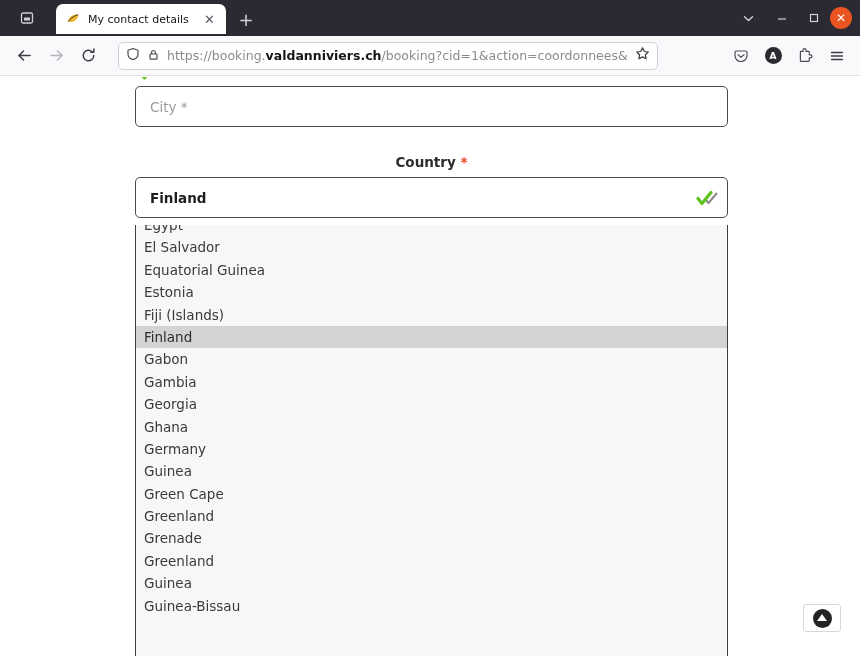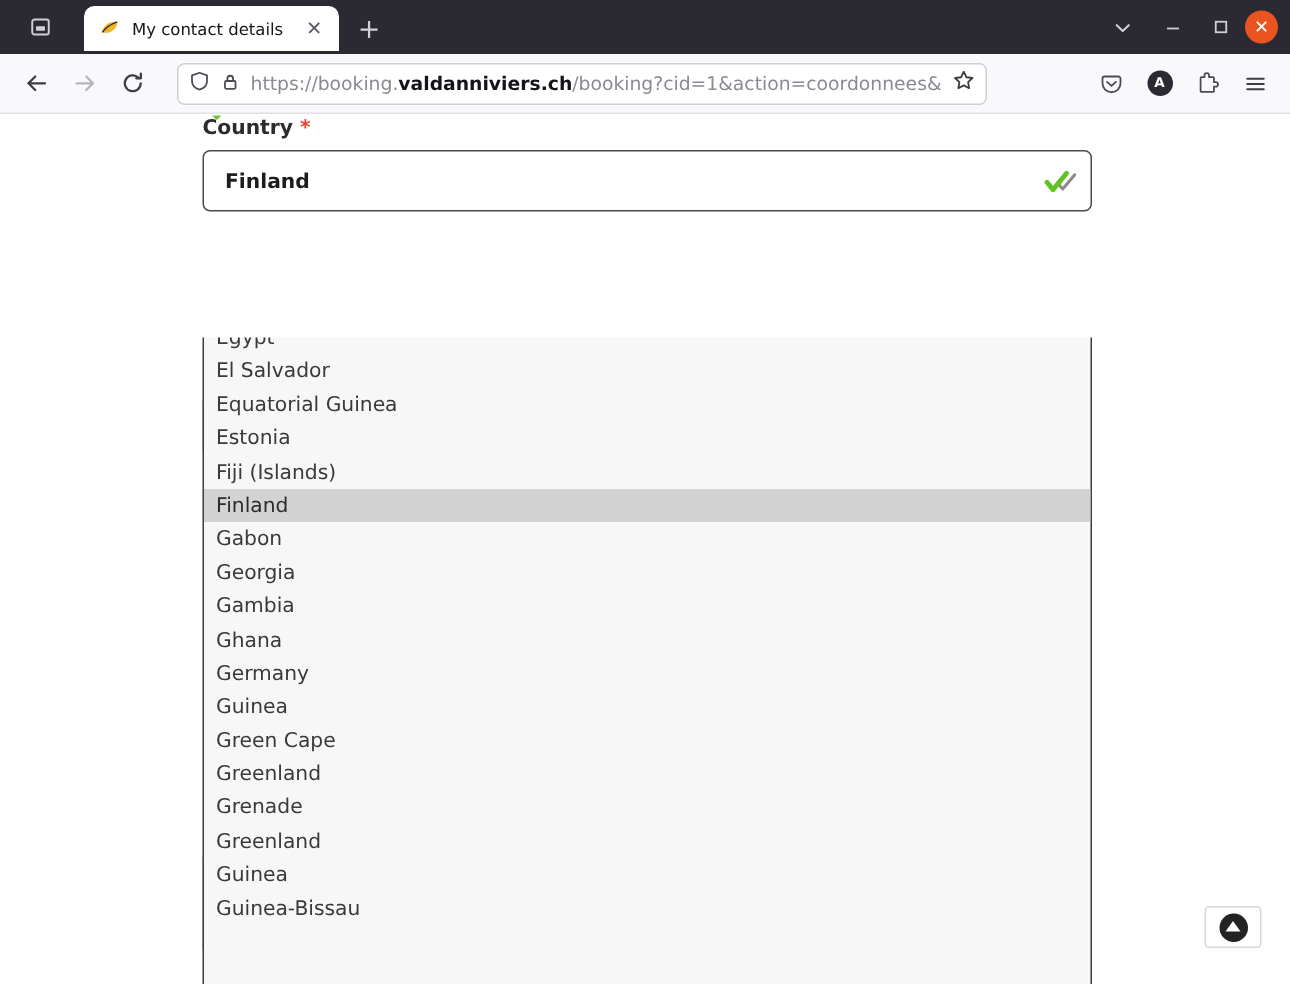--- a/index.html
+++ b/index.html
@@ -442,22 +442,25 @@
         <path d="M1 6.5 L4.5 10.5 L12.5 1.5" fill="none" stroke="#6ec82a" stroke-width="2.4" stroke-linecap="round" stroke-linejoin="round"></path>
       </svg>
     </div>
 
     <div class="behind behind-input"></div>
     <div class="behind behind-req">*</div>
     <div class="behind behind-box"></div>
 
     <div class="form-col">
 
-
-      <div class="field-label" style="">
+      <div class="txt-input" style="margin-top:9px;">
+        <span class="ph">City *</span>
+      </div>
+
+      <div class="field-label" style="margin-top:27px;text-align:center;">
         <span>Country</span>
         <span class="req">*</span>
       </div>
 
       <div class="txt-input">
         <span class="val">Finland</span>
         <span class="valid-check">
           <svg width="22" height="16" viewBox="0 0 22 16">
             <path d="M9 9 L12.5 13 L20.5 3.5" fill="none" stroke="#8a8a8a" stroke-width="2" stroke-linecap="round" stroke-linejoin="round"></path>
             <path d="M2 8.5 L6 13.5 L15 2.5" fill="none" stroke="#5fc41f" stroke-width="3.2" stroke-linecap="round" stroke-linejoin="round"></path>
@@ -468,22 +471,22 @@
 
     <div class="dropdown">
       <div class="dd-scroll" id="dd-scroll">
           <div class="dd-item">Egypt</div>
           <div class="dd-item">El Salvador</div>
           <div class="dd-item">Equatorial Guinea</div>
           <div class="dd-item">Estonia</div>
           <div class="dd-item">Fiji (Islands)</div>
           <div class="dd-item sel">Finland</div>
           <div class="dd-item">Gabon</div>
+          <div class="dd-item">Gambia</div>
           <div class="dd-item">Georgia</div>
-          <div class="dd-item">Gambia</div>
           <div class="dd-item">Ghana</div>
           <div class="dd-item">Germany</div>
           <div class="dd-item">Guinea</div>
           <div class="dd-item">Green Cape</div>
           <div class="dd-item">Greenland</div>
           <div class="dd-item">Grenade</div>
           <div class="dd-item">Greenland</div>
           <div class="dd-item">Guinea</div>
           <div class="dd-item">Guinea-Bissau</div>
         </div>

